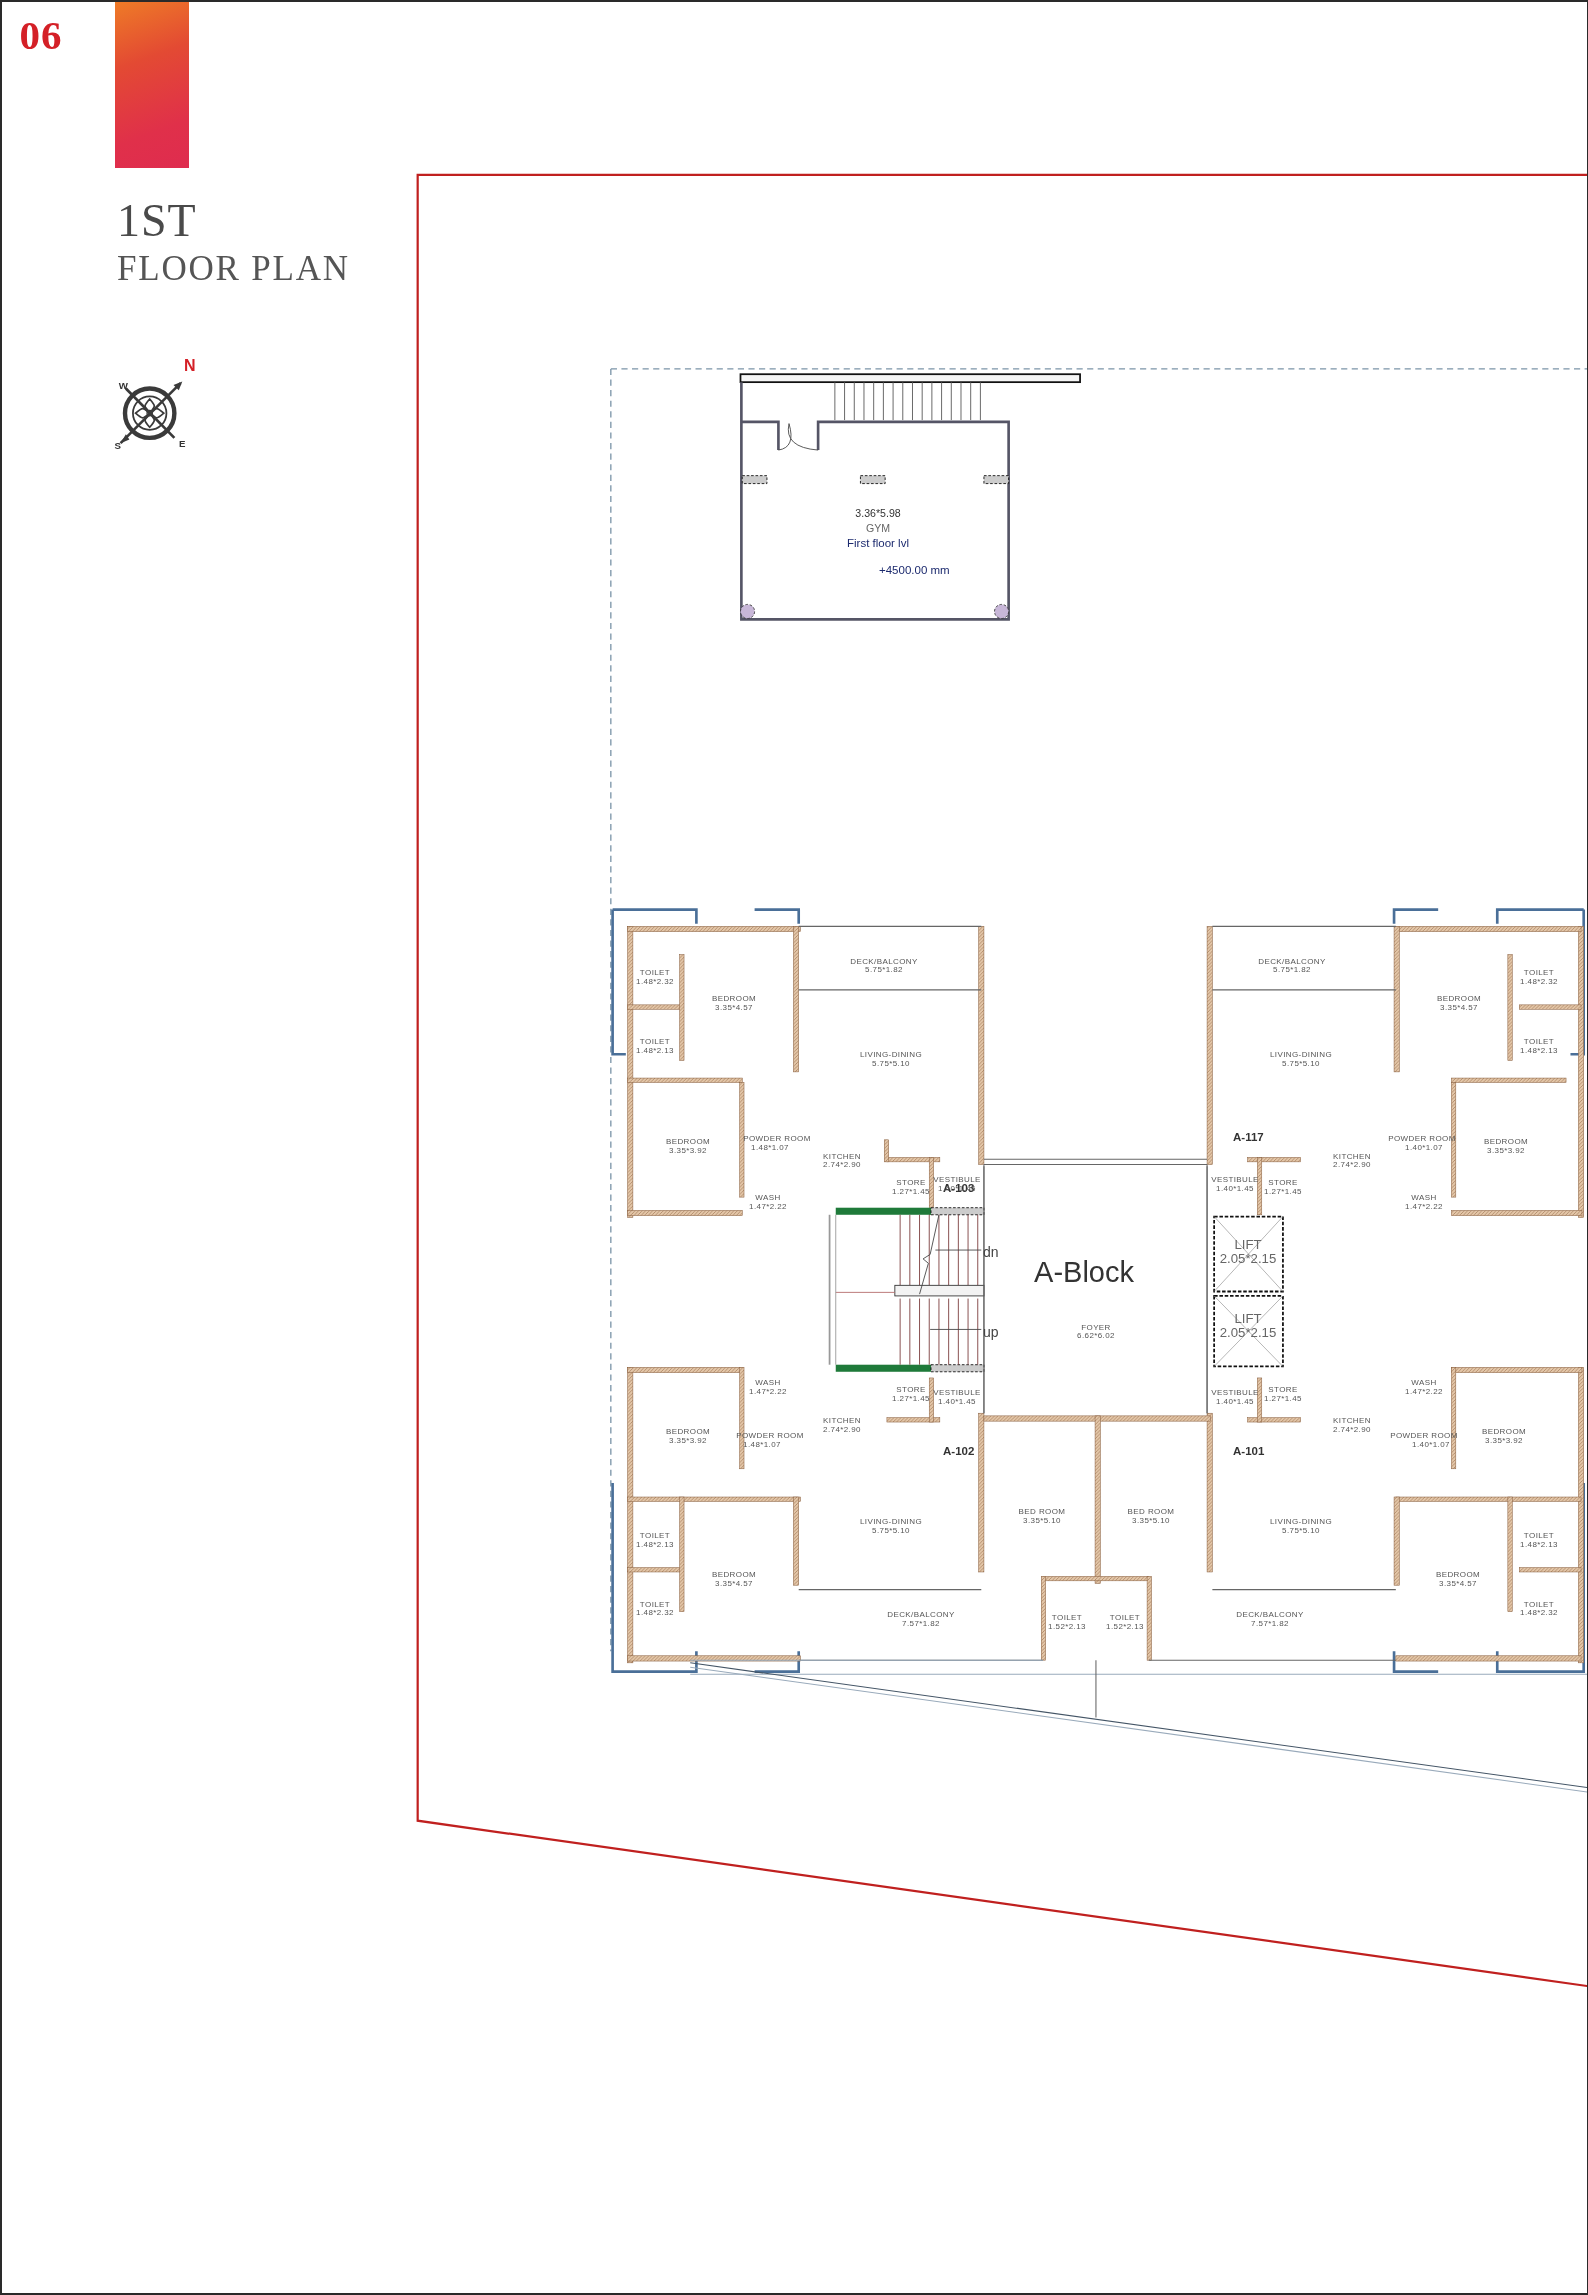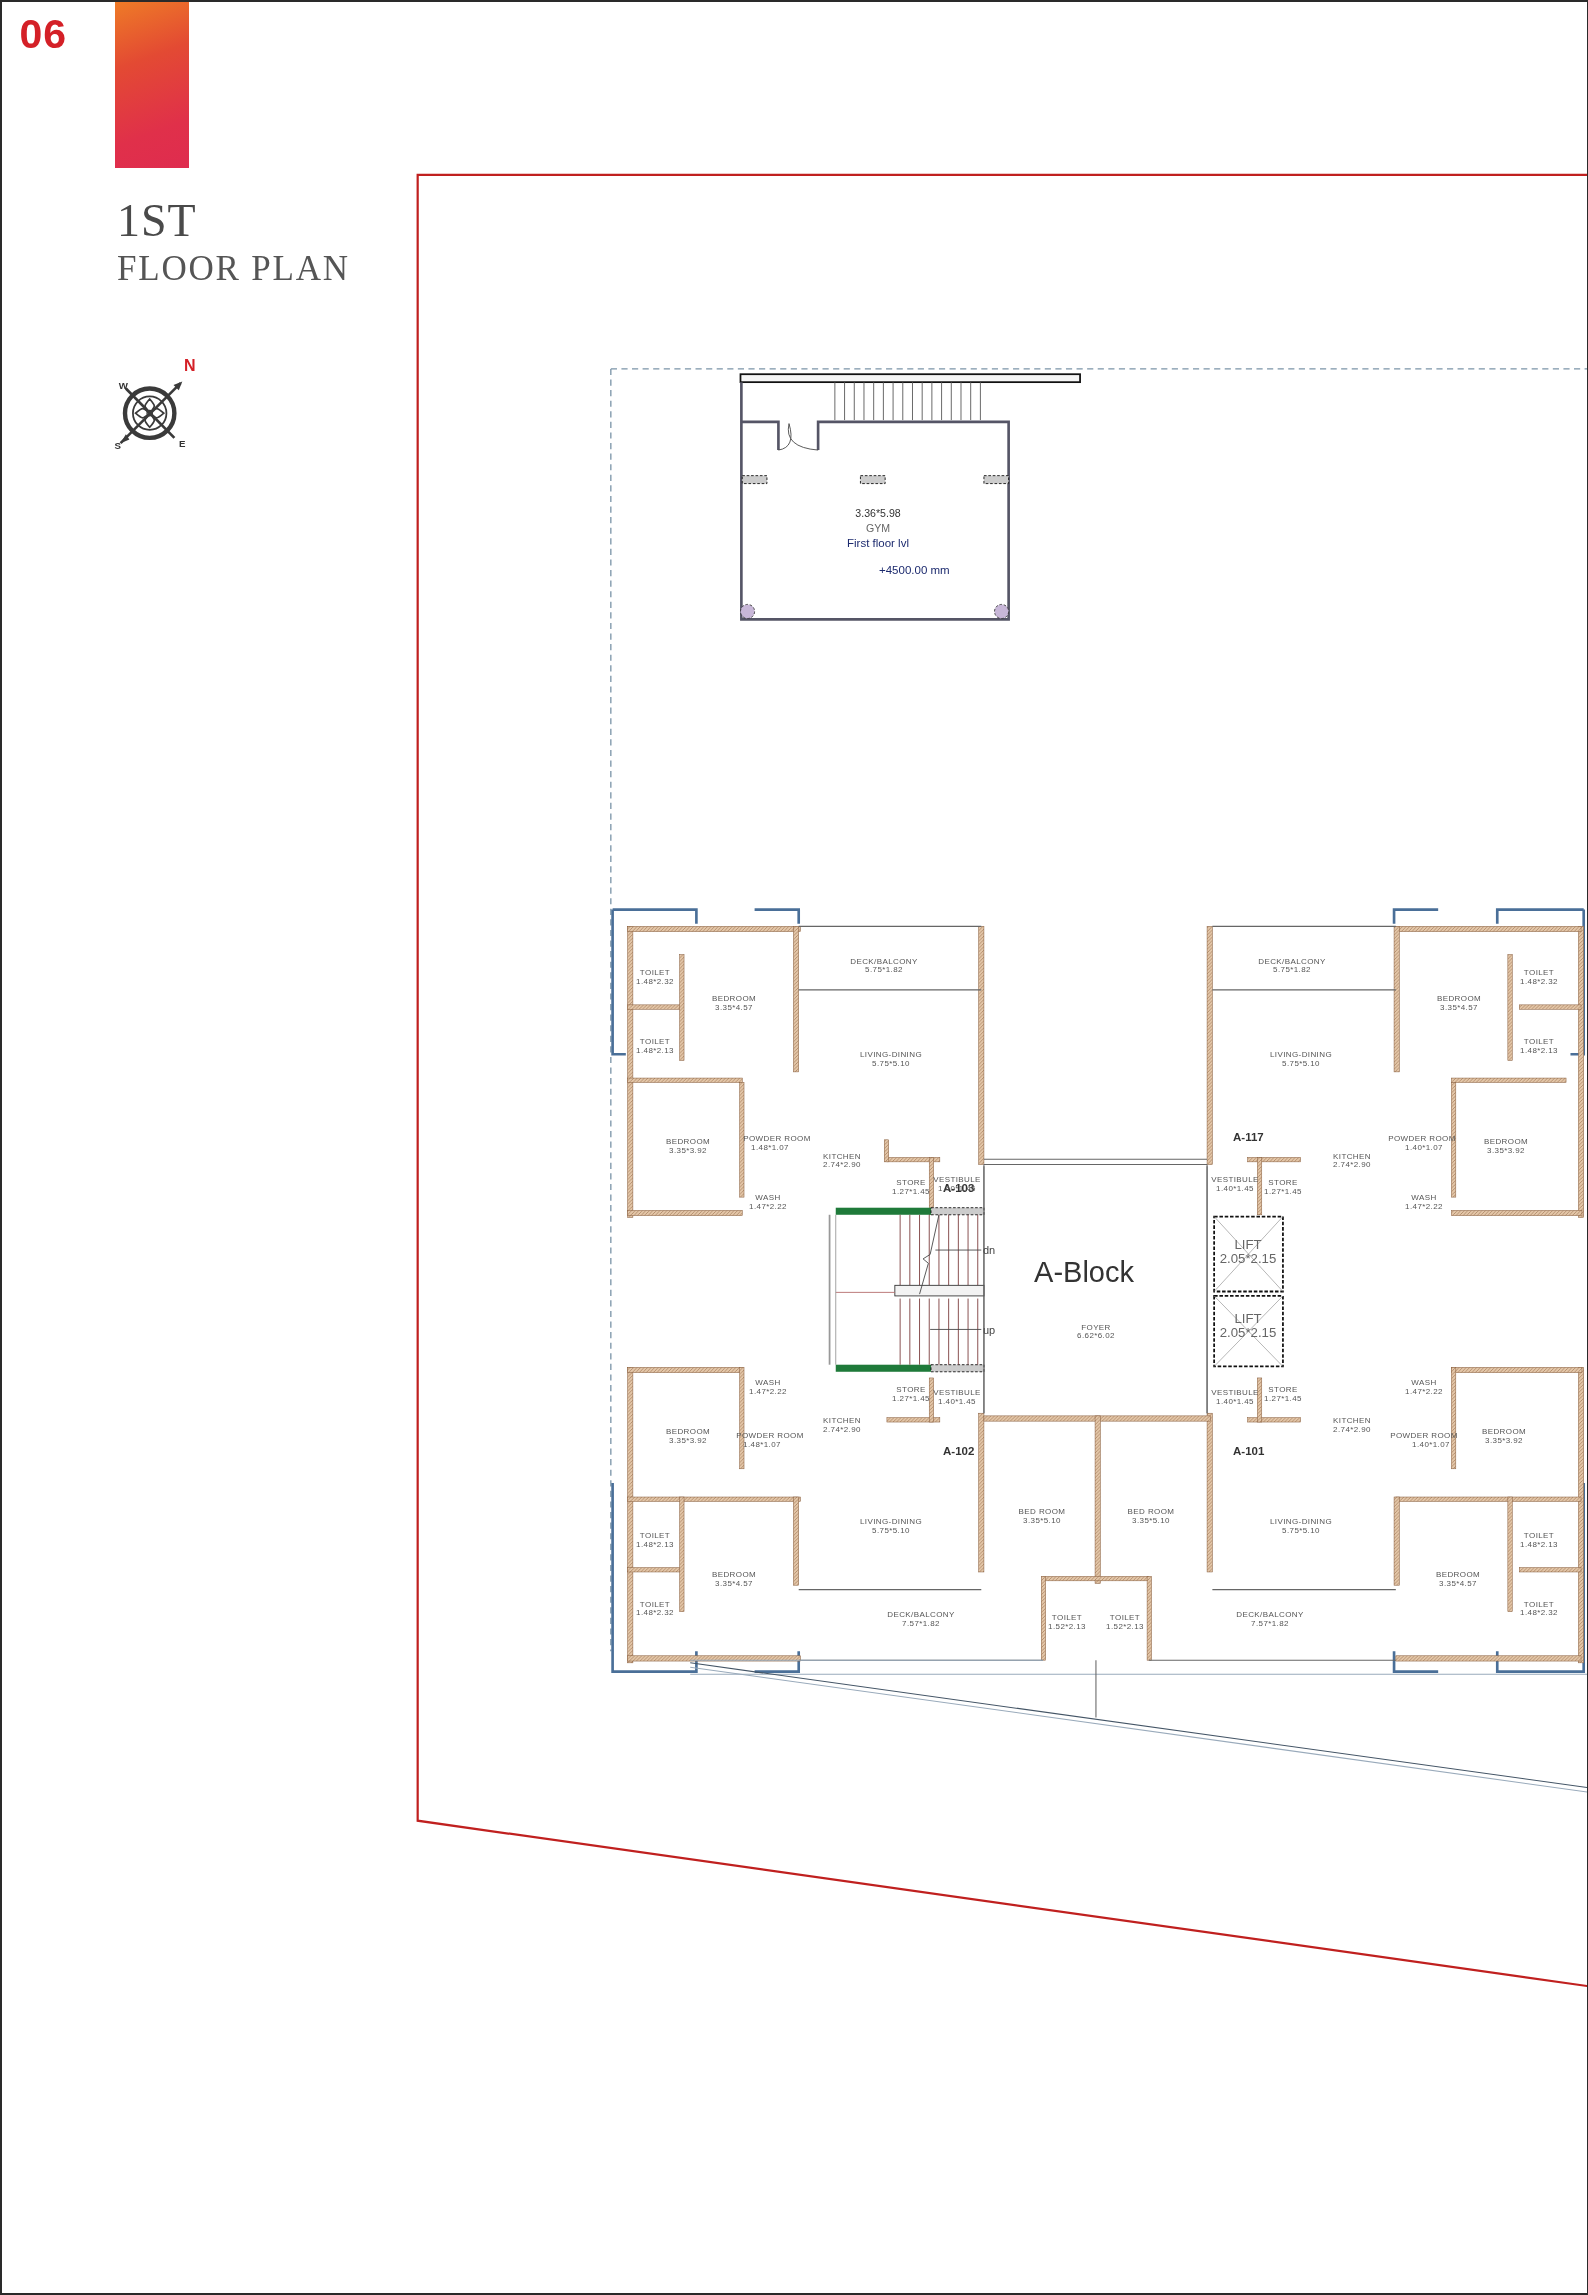--- a/index.html
+++ b/index.html
@@ -1,32 +1,32 @@
 <!DOCTYPE html>
 <html style="font-size:14px"><head>
 <meta charset="utf-8">
 <style>
   html,body{margin:0;padding:0;background:#fff;}
   #page{position:relative;width:1589px;height:2295px;background:#fff;box-sizing:border-box;border:2.6px solid #2a2a2a;overflow:hidden;font-family:"Liberation Sans",sans-serif;}
   .abs{position:absolute;}
-  #page-num{left:17.6px;top:8.8px;font-size:41px;font-weight:bold;color:#d42027;font-family:Liberation Sans, sans-serif;letter-spacing:0.9px;}
+  #page-num{left:17.6px;top:8.8px;font-size:41px;font-weight:bold;color:#d42027;font-family:Liberation Serif, serif;letter-spacing:0.9px;}
   #accent-bar{left:113px;top:0;width:74px;height:166px;background:linear-gradient(160deg,#ee7b27 0%,#e34a33 35%,#e0304a 75%,#df2c4f 100%);}
   #title-main{left:115px;top:192px;font-family:"Liberation Serif",serif;font-size:46px;color:#4a4a4a;font-weight:normal;letter-spacing:0.9px;}
   #title-sub{left:115px;top:247px;font-family:"Liberation Serif",serif;font-size:35px;color:#555;letter-spacing:1.8px;}
   #compass{left:108px;top:360px;width:97px;height:97px;}
   svg#plan{position:absolute;left:0;top:0;}
   .lbl{position:absolute;font-family:"Liberation Sans",sans-serif;color:#444;text-align:center;line-height:1.15;white-space:nowrap;transform:translateX(-50%);}
   .room{font-size:8px;letter-spacing:0.4px;color:#555;}
   .unit{font-size:11.5px;font-weight:bold;color:#333;transform:none;}
   .block{font-size:29px;color:#333;}
   .lift{font-size:13.2px;color:#666;}
   .gym-name{font-size:10.6px;color:#666;}
   .gym-dim{font-size:10.6px;color:#333;}
   .level{font-size:11.5px;color:#1c2a6e;text-align:left;transform:none;}
-  .stair{font-size:11px;color:#444;transform:none;}
+  .stair{font-size:14px;color:#444;transform:none;}
   #wm-logo{left:476px;top:728px;font-size:69px;font-weight:bold;letter-spacing:1.8px;opacity:0.4;white-space:nowrap;}
   #wm-url{left:909px;top:1643px;font-size:46px;color:#cfcfcf;opacity:0.75;white-space:nowrap;}
 </style>
 </head>
 <body>
 
 <div id="page">
 
   <div id="page-num" class="abs">06</div>
   <div id="accent-bar" class="abs"></div>

